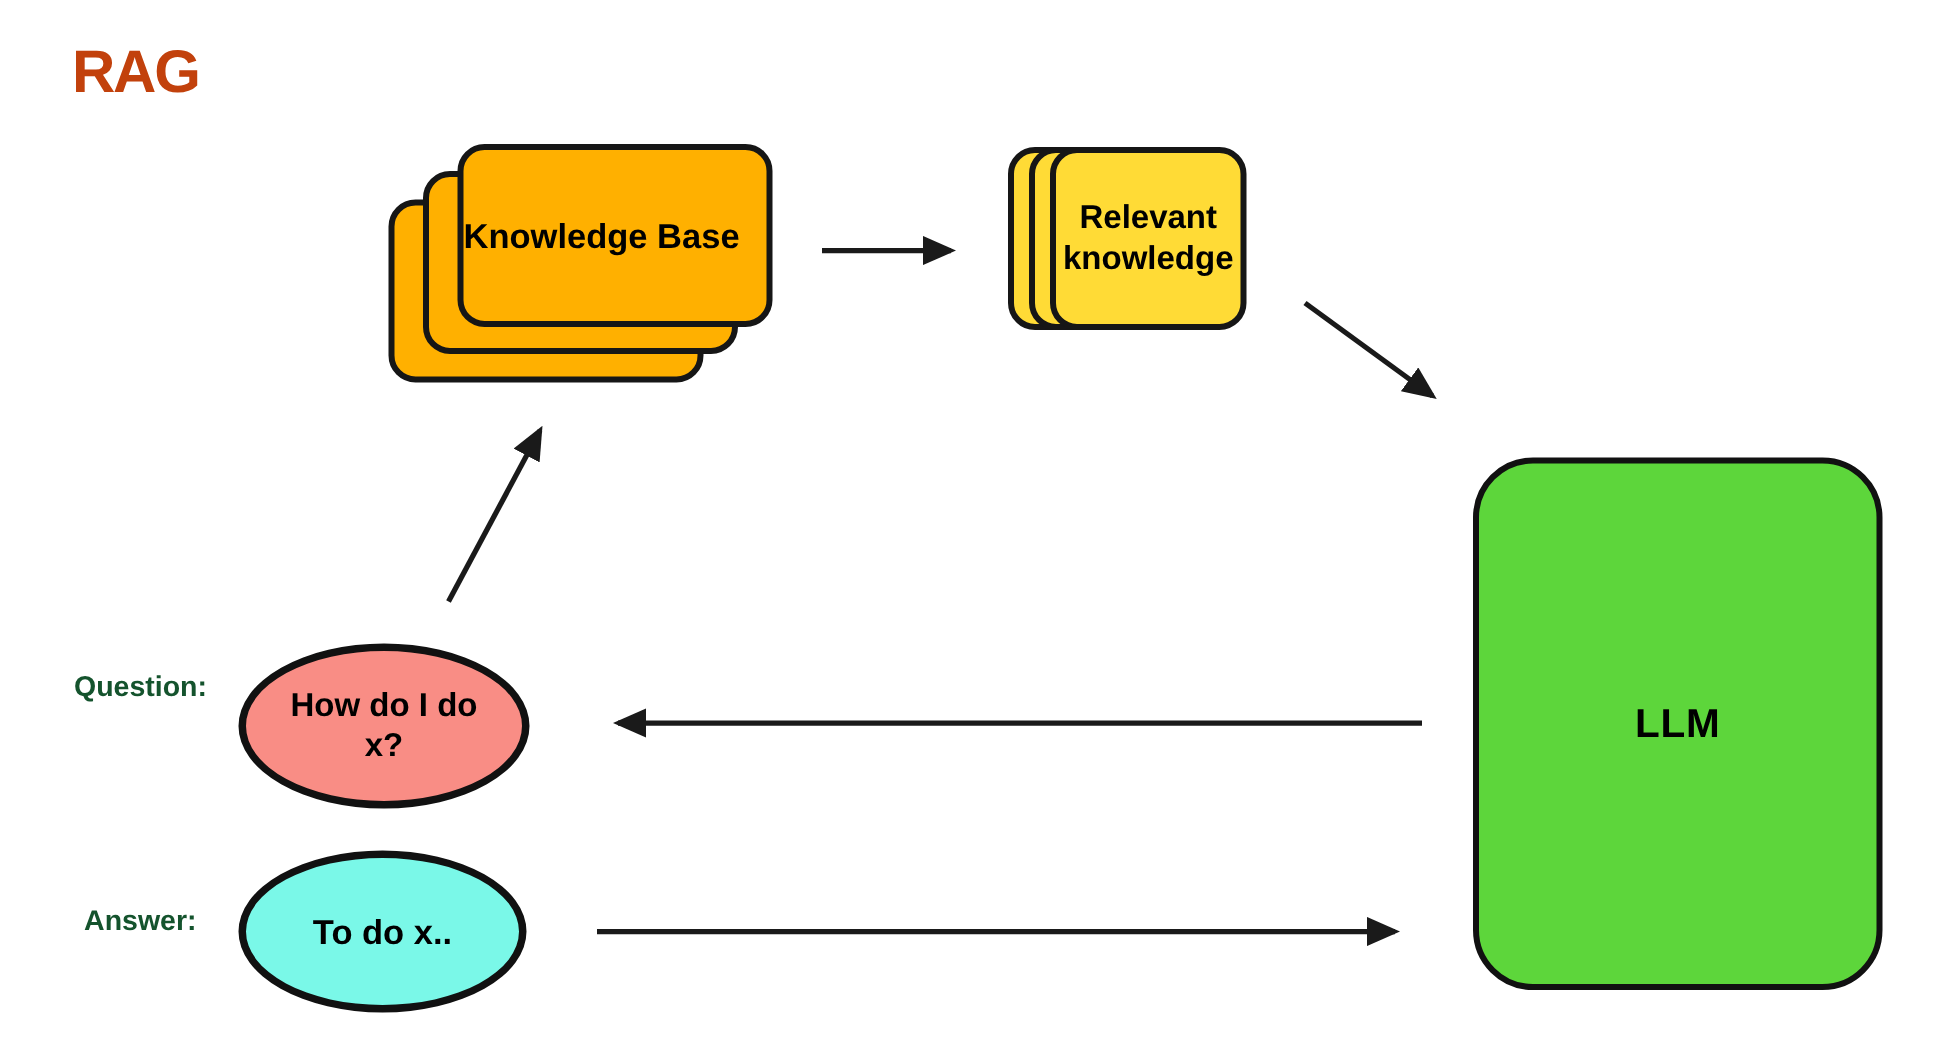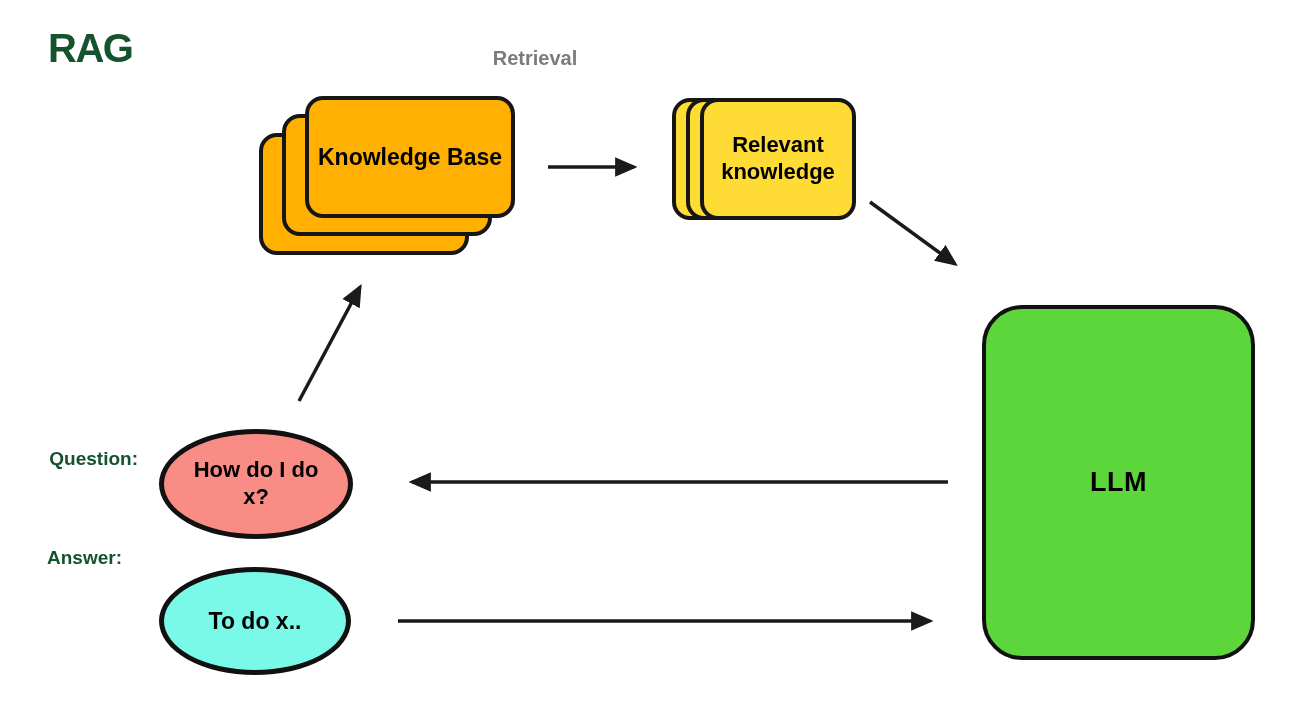--- a/index.html
+++ b/index.html
@@ -14,45 +14,45 @@
     background: #ffffff;
   }
   .arrows-layer {
     position: absolute; left: 0; top: 0;
     width: 1300px; height: 708px;
     pointer-events: none;
   }
   .rag-title {
     position: absolute; left: 48px; top: 26px;
     font-size: 40px; font-weight: 800; letter-spacing: -1.5px;
-    color: #14532d;
+    color: #c2410c;
   }
   .retrieval-label {
     position: absolute; left: 450px; top: 47px; width: 170px;
     text-align: center;
     font-size: 20px; font-weight: 700; color: #7b7b7b;
   }
   .side-label {
     position: absolute;
     font-size: 19px; font-weight: 700; color: #14532d;
   }
   .question-label { left: 38px; top: 448px; width: 100px; text-align: right; }
-  .answer-label   { left: 47px; top: 547px; width: 84px;  }
+  .answer-label   { left: 47px; top: 604px; width: 84px;  text-align: right; }
 
   .card {
     position: absolute;
     border: 4px solid #161616;
     border-radius: 18px;
   }
   .kb-card { width: 210px; height: 122px; }
   .kb-back  { left: 259px; top: 133px; }
   .kb-mid   { left: 282px; top: 114px; }
   .kb-front { left: 305px; top: 96px;
-    display: flex; align-items: center; justify-content: center; }
-  .rk-card { width: 156px; height: 122px; }
+    display: flex; align-items: center; justify-content: flex-start; }
+  .rk-card { width: 131px; height: 122px; }
   .rk-back  { left: 672px; top: 98px; }
   .rk-mid   { left: 686px; top: 98px; }
   .rk-front { left: 700px; top: 98px;
     display: flex; align-items: center; justify-content: center;
     text-align: center; padding: 0 8px; }
   .node-text {
     font-weight: 700; color: #000; line-height: 1.22;
   }
   .kb-front .node-text { font-size: 23px; white-space: nowrap; }
   .rk-front .node-text { font-size: 22px; }
@@ -88,21 +88,20 @@
       </marker>
     </defs>
     <line x1="548" y1="167" x2="634" y2="167" stroke="#1a1a1a" stroke-width="3.5" marker-end="url(#ah)"></line>
     <line x1="870" y1="202" x2="955" y2="264" stroke="#1a1a1a" stroke-width="3.5" marker-end="url(#ah)"></line>
     <line x1="299" y1="401" x2="360" y2="287" stroke="#1a1a1a" stroke-width="3.5" marker-end="url(#ah)"></line>
     <line x1="948" y1="482" x2="412" y2="482" stroke="#1a1a1a" stroke-width="3.5" marker-end="url(#ah)"></line>
     <line x1="398" y1="621" x2="930" y2="621" stroke="#1a1a1a" stroke-width="3.5" marker-end="url(#ah)"></line>
   </svg>
 
   <div class="rag-title">RAG</div>
-  <div class="retrieval-label">Retrieval</div>
   <div class="side-label question-label">Question:</div>
   <div class="side-label answer-label">Answer:</div>
 
   <div>
     <div class="card kb-card kb-back" style="background-color: rgb(255, 176, 0);"></div>
     <div class="card kb-card kb-mid" style="background-color: rgb(255, 176, 0);"></div>
     <div class="card kb-card kb-front" style="background-color: rgb(255, 176, 0);">
       <span class="node-text">Knowledge Base</span>
     </div>
   </div>

